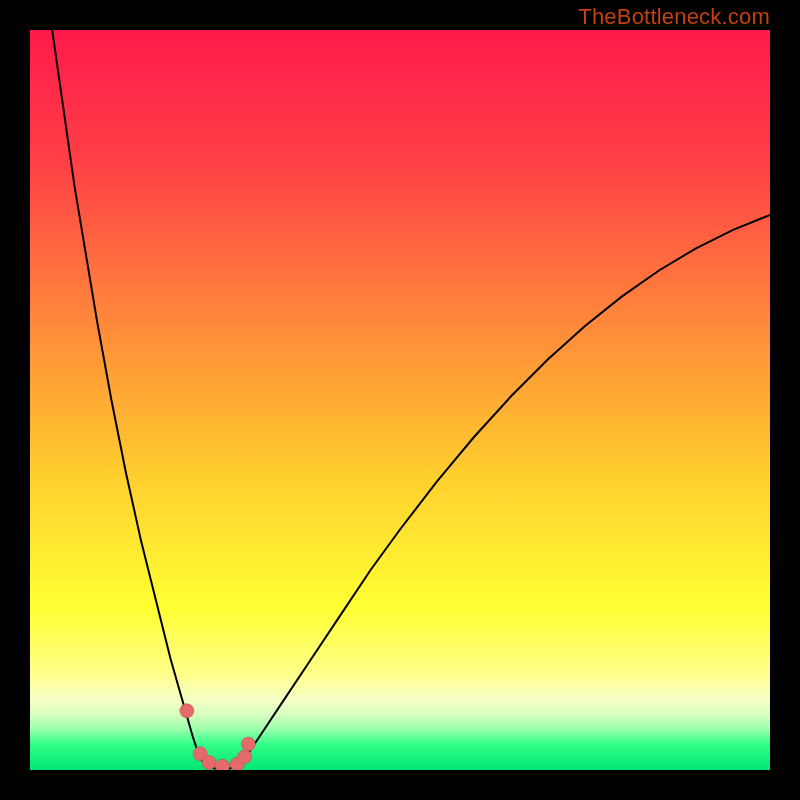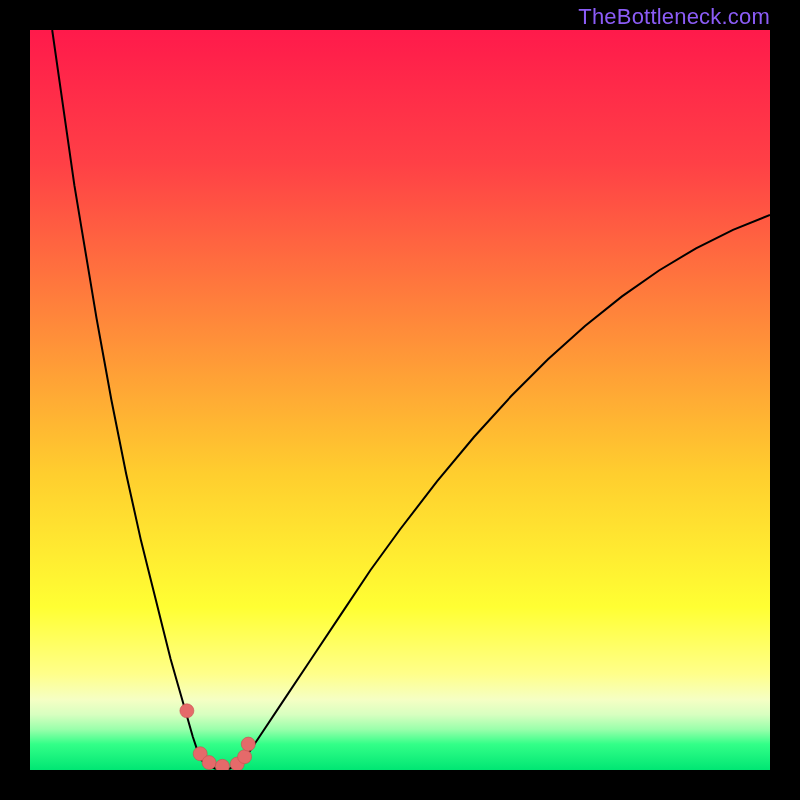--- a/index.html
+++ b/index.html
@@ -36,21 +36,21 @@
     position: absolute;
     left: 0; top: 0;
     width: 100%;
     height: 100%;
     overflow: visible;
   }
   .watermark {
     position: absolute;
     top: 4px;
     right: 30px;
-    color: #8b5cf6;
+    color: #c2410c;
     font-size: 22px;
     font-weight: 500;
     letter-spacing: 0.2px;
   }
 </style>
 </head>
 <body>
 
 <div class="frame">
 

